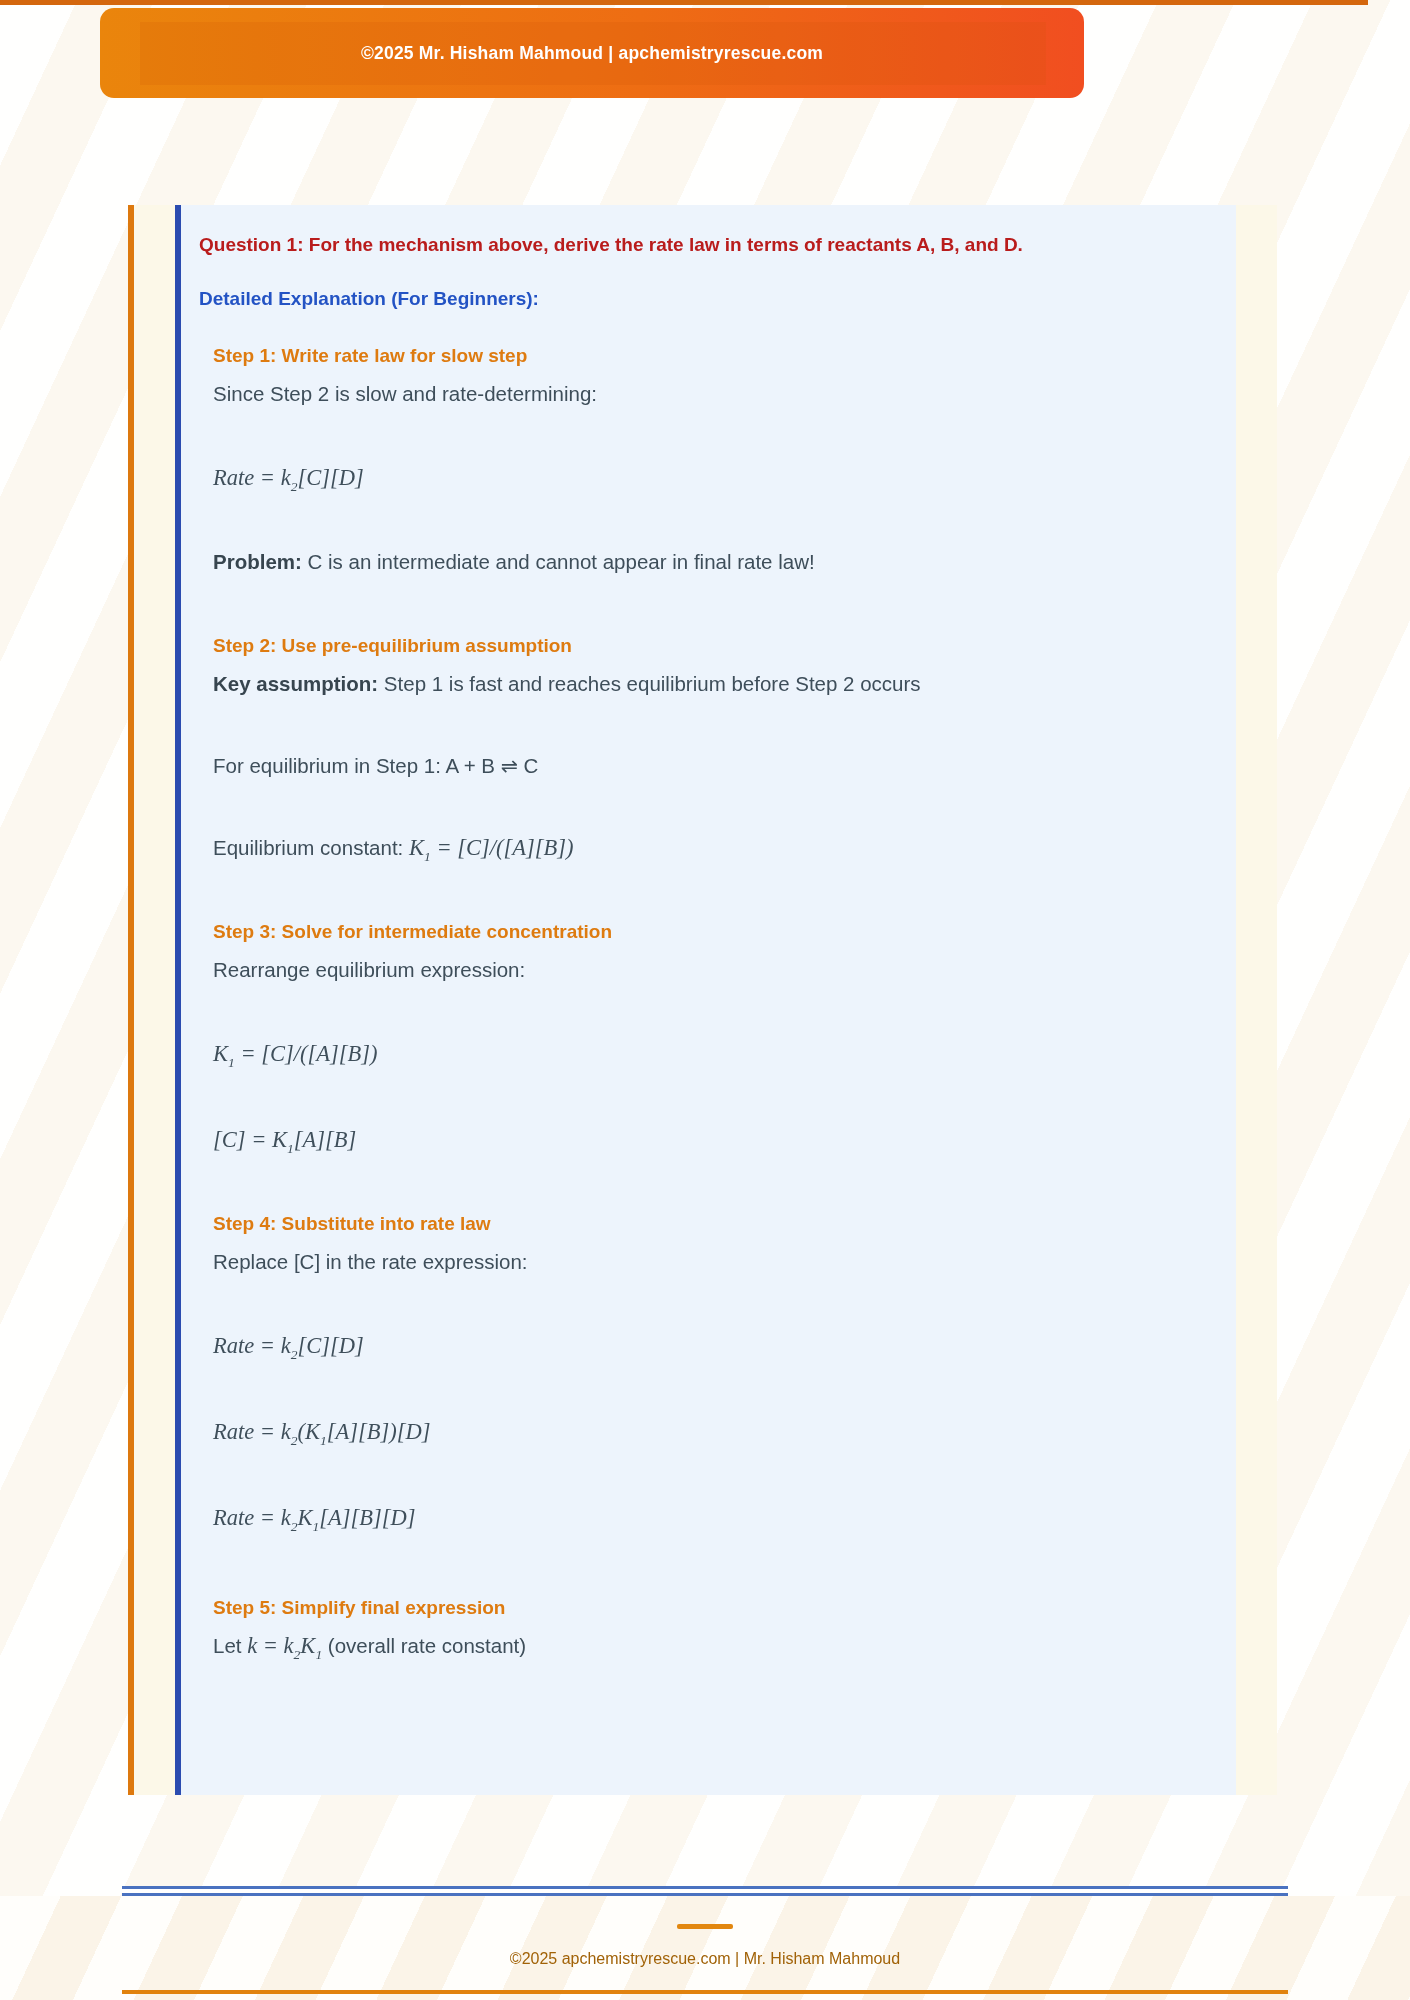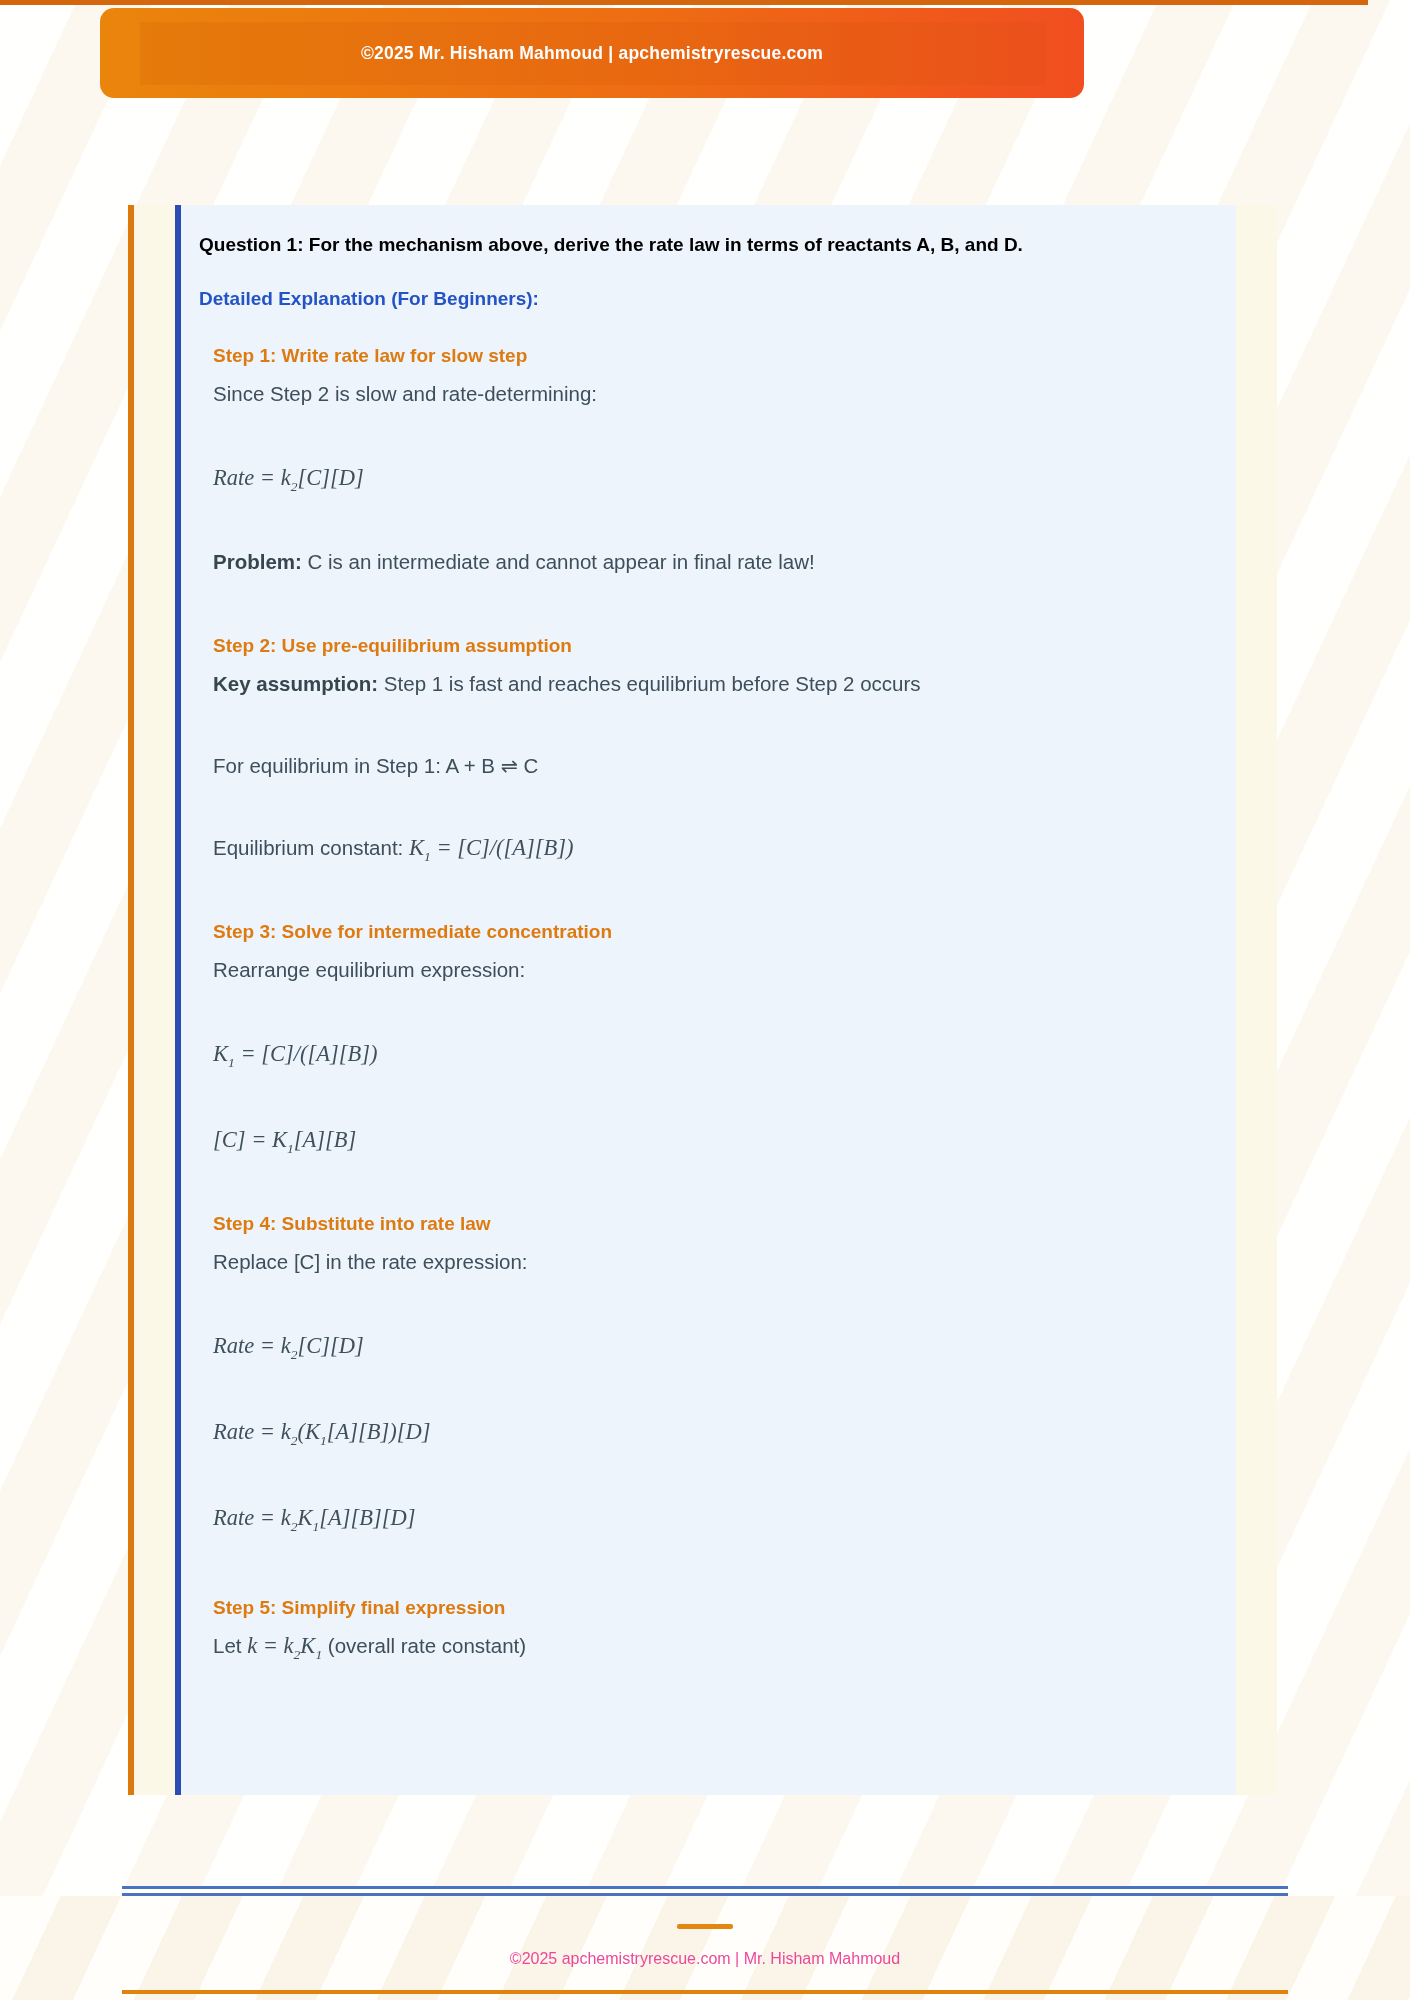--- a/index.html
+++ b/index.html
@@ -24,21 +24,21 @@
   .container{
     position:absolute;left:128px;top:205px;width:1149px;height:1590px;box-sizing:border-box;
     background:#fcf8e8;border-left:6px solid #dd790e;overflow:hidden;
   }
   .panel{
     margin:0 41px;height:100%;box-sizing:border-box;overflow:hidden;
     background:#edf4fc;border-left:6px solid #2b4cb0;
     padding:27px 24px 0 18px;
   }
   .q-title{
-    margin:0 0 28px;font-size:19px;line-height:26px;font-weight:700;color:#000000;
+    margin:0 0 28px;font-size:19px;line-height:26px;font-weight:700;color:#b91c1c;
   }
   .answer-box{
     width:946px;box-sizing:border-box;margin:0 0 46px;
     background:#dcf3e4;border:1.5px solid #3aa665;border-radius:9px;
     padding:15px 18px;
   }
   .answer-text{margin:0;font-size:18.5px;line-height:39px;font-weight:700;color:#168b49;}
   .exp-heading{margin:0 0 31px;font-size:19px;line-height:26px;font-weight:700;color:#2353c4;}
   .step{margin-top:58px;padding-left:14px;}
   .step.first{margin-top:0;}
@@ -62,21 +62,21 @@
     position:absolute;left:0;top:1896px;width:1410px;height:104px;
     background:repeating-linear-gradient(115deg,#fffefb 0 55px,#fbf4e8 55px 110px);
   }
   .footer-doubleline{
     position:absolute;left:122px;top:1886px;width:1166px;height:4px;background:#ffffff;
     border-top:3px solid #4a72c0;border-bottom:3px solid #4a72c0;
   }
   .footer-divider{position:absolute;left:677px;top:1924px;width:56px;height:5px;background:#e2870f;border-radius:2px;}
   .footer-text{
     position:absolute;left:0;top:1948px;width:1410px;text-align:center;
-    font-size:16px;line-height:22px;color:#ec4899;
+    font-size:16px;line-height:22px;color:#a16207;
   }
   .footer-rule-bottom{position:absolute;left:122px;top:1990px;width:1166px;height:4px;background:#e1820d;}
 </style>
 </head>
 <body>
 
 <div class="top-strip"></div>
 
 <header class="banner">
   <div class="banner-inner"></div>

